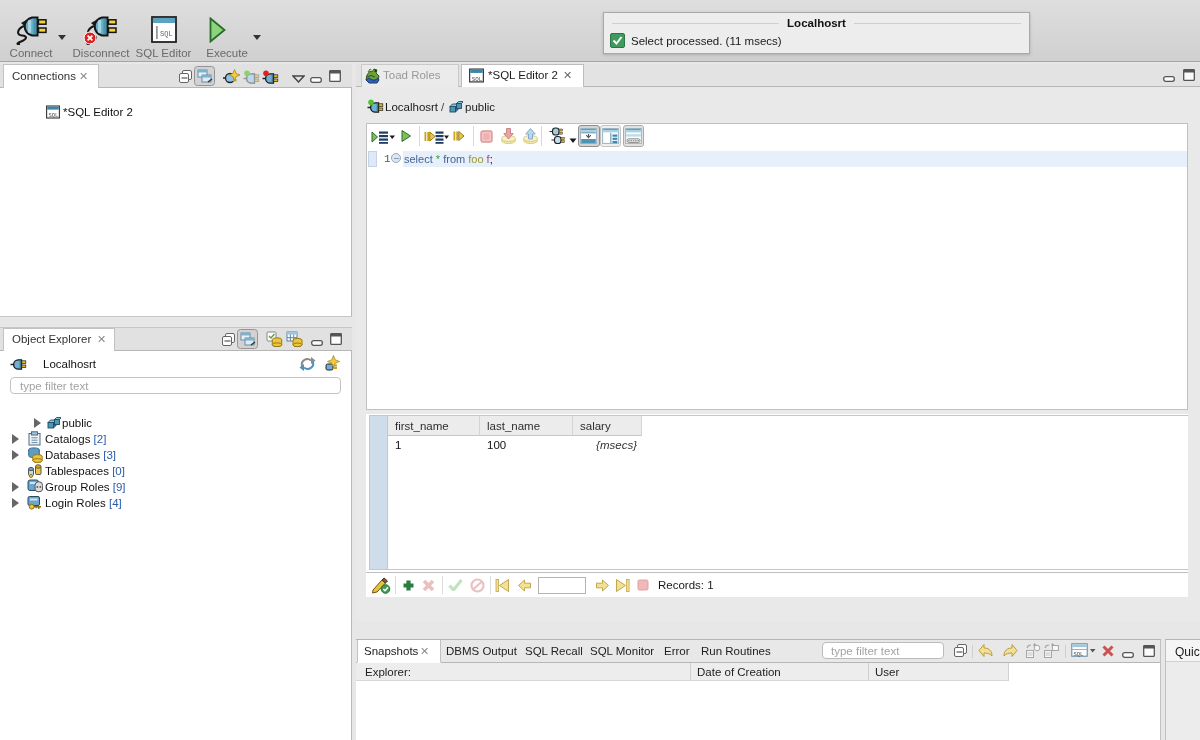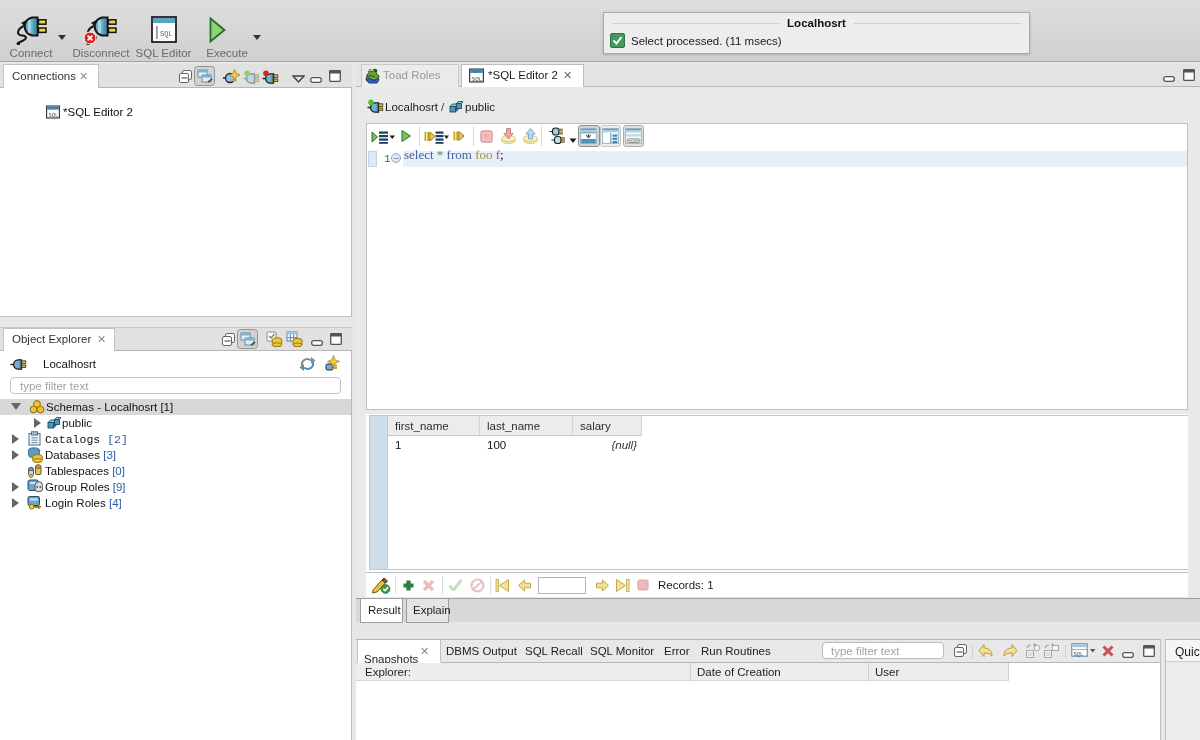--- a/index.html
+++ b/index.html
@@ -195,45 +195,34 @@
           <rect x="2" y="9" width="7" height="6" rx="1.5" fill="#6fb0d4" stroke="#222"></rect>
           <path d="M9,10.5 h4 M9,13 h4" stroke="#caa21c" stroke-width="1.8"></path>
           <path d="M9.5,0.5 l1.7,4.3 4.3,1.7 -4.3,1.7 -1.7,4.3 -1.7,-4.3 -4.3,-1.7 4.3,-1.7z" fill="#f2cb40" stroke="#a8861a" stroke-width="0.8"></path>
         </svg></span>
   </div>
   <div class="abs" style="left:10px;top:49px;width:331px;height:17px;border:1px solid #c3c3c3;border-radius:4px;background:#fff;">
     <span class="abs" style="left:9px;top:2px;color:#a3a3a3;">type filter text</span>
   </div>
 
   <div class="abs" style="left:0;top:71px;width:351px;height:130px;">
-    <div class="abs" style="left:0;top:0;width:351px;height:16px;background:#d8d8d8;">
-      <span class="abs" style="left:11px;top:4px;width:0;height:0;border-left:5px solid transparent;border-right:5px solid transparent;border-top:7px solid #666;"></span>
-      <span class="abs" style="left:29px;top:1px;"><svg width="16" height="14">
-            <g fill="#f2c330" stroke="#8a6d14">
-              <circle cx="4.5" cy="9.5" r="3.4"></circle>
-              <circle cx="11.5" cy="9.5" r="3.4"></circle>
-              <circle cx="8" cy="4" r="3.4"></circle>
-            </g>
-          </svg></span>
-      <span class="abs" style="left:46px;top:2px;color:#111;">Schemas - Localhosrt [1]</span>
-    </div>
     <div class="abs" style="left:0;top:16px;width:351px;height:16px;">
       <span class="abs" style="left:34px;top:3px;width:0;height:0;border-top:5px solid transparent;border-bottom:5px solid transparent;border-left:7px solid #666;"></span>
       <span class="abs" style="left:47px;top:1px;"><svg width="14" height="14">
             <g stroke="#1c4c66" stroke-width="0.9">
               <rect x="1" y="6.5" width="5.5" height="5.5" fill="#4e96b4"></rect>
               <path d="M1,6.5 l2.5,-2.5 h5.5 l-2.5,2.5z" fill="#8cc8da"></path>
               <path d="M6.5,6.5 l2.5,-2.5 v5.5 l-2.5,2.5z" fill="#3a7a96"></path>
               <rect x="7.5" y="3.5" width="5" height="5" fill="#4e96b4"></rect>
               <path d="M7.5,3.5 l2,-2 h5 l-2,2z" fill="#8cc8da"></path>
             </g>
           </svg></span>
       <span class="abs" style="left:62px;top:2px;color:#111;">public</span>
     </div>
-    <div class="abs" style="left:0;top:32px;width:419px;height:16px;font-family:Liberation Mono, monospace;">
+    <div class="abs" style="left:0;top:32px;width:419px;height:16px;">
       <span class="abs" style="left:12px;top:3px;width:0;height:0;border-top:5px solid transparent;border-bottom:5px solid transparent;border-left:7px solid #666;"></span>
       <span class="abs" style="left:27px;top:0px;"><svg width="15" height="15">
             <rect x="2" y="2.5" width="11" height="11.5" fill="#eef4f8" stroke="#4a6a84"></rect>
             <rect x="4.5" y="0.8" width="6" height="3.2" fill="#9fc6dc" stroke="#4a6a84"></rect>
             <line x1="4.5" y1="6.8" x2="10.5" y2="6.8" stroke="#6a8aa4"></line>
             <line x1="4.5" y1="9.2" x2="10.5" y2="9.2" stroke="#6a8aa4"></line>
             <line x1="4.5" y1="11.6" x2="10.5" y2="11.6" stroke="#6a8aa4"></line>
           </svg></span>
       <span class="abs" style="left:45px;top:2px;color:#111;">Catalogs <span style="color:#2a5caa;">[2]</span></span>
     </div>
@@ -444,36 +433,36 @@
             </g>
           </svg></span>
     </div>
 
     <div class="abs" style="left:1px;top:27px;width:9px;height:16px;background:#dfe8f5;border:1px solid #c4d2e8;"></div>
     <div class="abs" style="left:36px;top:27px;right:0;height:16px;background:#e7effa;"></div>
     <div class="abs" style="left:17px;top:29px;color:#555;font-family:'Liberation Mono',monospace;font-size:11px;">1</div>
     <div class="abs" style="left:24px;top:29px;width:10px;height:10px;border:1px solid #9ab;border-radius:50%;background:#dde7f3;">
         <div style="margin:3.5px 1.5px;width:5px;height:1px;background:#89a;"></div>
       </div>
-    <div class="abs" style="left:37px;top:23px;font-family:Liberation Serif, serif;font-size:13px;white-space:pre;"><span style="color:#41669a;">select</span> <span style="color:#3d9a4e;">*</span> <span style="color:#41669a;">from</span> <span style="color:#99992e;">foo</span> <span style="color:#9a4a9a;">f</span><span style="color:#111;">;</span></div>
+    <div class="abs" style="left:37px;top:29px;font-family:Liberation Sans, sans-serif;font-size:11px;white-space:pre;"><span style="color:#41669a;">select</span> <span style="color:#3d9a4e;">*</span> <span style="color:#41669a;">from</span> <span style="color:#99992e;">foo</span> <span style="color:#9a4a9a;">f</span><span style="color:#111;">;</span></div>
   </div>
 
   <div class="abs" style="left:10px;top:350px;width:822px;height:183px;background:#fff;">
 
     <div class="abs" style="left:3px;top:1px;width:819px;height:155px;border:1px solid #c6c6c6;border-right:none;">
       <div class="abs" style="left:0;top:0;width:18px;height:153px;background:#cfddea;border-right:1px solid #b9c9da;"></div>
       <div class="abs" style="left:18px;top:0;height:20px;">
         <div class="abs" style="left:0px;top:0;width:92px;height:20px;background:#ececec;border-right:1px solid #d4d4d4;border-bottom:1px solid #c6c6c6;padding:4px 0 0 7px;color:#2e2e2e;">first_name</div>
         <div class="abs" style="left:92px;top:0;width:93px;height:20px;background:#ececec;border-right:1px solid #d4d4d4;border-bottom:1px solid #c6c6c6;padding:4px 0 0 7px;color:#2e2e2e;">last_name</div>
         <div class="abs" style="left:185px;top:0;width:69px;height:20px;background:#ececec;border-right:1px solid #d4d4d4;border-bottom:1px solid #c6c6c6;padding:4px 0 0 7px;color:#2e2e2e;">salary</div>
       </div>
       <div class="abs" style="left:18px;top:20px;height:17px;">
         <div class="abs" style="left:7px;top:3px;color:#111;">1</div>
         <div class="abs" style="left:99px;top:3px;color:#111;">100</div>
-        <div class="abs" style="left:185px;top:3px;width:64px;text-align:right;color:#333;font-style:italic;">{null}</div>
+        <div class="abs" style="left:185px;top:3px;width:64px;text-align:right;color:#333;font-style:italic;">{msecs}</div>
       </div>
     </div>
 
     <div class="abs" style="left:0;top:158px;width:822px;height:25px;border-top:1px solid #c0c0c0;background:#fff;">
       <span class="abs" style="left:6px;top:4px;"><svg width="19" height="17">
             <path d="M1,13 L10,3 l3.5,3 L5,15 l-4.5,1z" fill="#e8c23a" stroke="#6a5414"></path>
             <path d="M10,3 l2,-2 3.5,3 -2,2z" fill="#8a5a2a" stroke="#4a3010"></path>
             <circle cx="13.5" cy="12" r="4.3" fill="#3f9e52" stroke="#2a7038"></circle>
             <path d="M11.3,12 l1.7,1.8 3,-3.6" stroke="#fff" stroke-width="1.4" fill="none"></path>
           </svg></span>
@@ -508,32 +497,26 @@
             <polygon points="1.5,1.5 1.5,13.5 10.5,7.5" fill="#f4e092" stroke="#c0a84c"></polygon>
             <rect x="11.5" y="1.5" width="2.6" height="12" fill="#f4e092" stroke="#c0a84c" stroke-width="0.8"></rect>
           </svg></span>
       <span class="abs" style="left:271px;top:6px;"><svg width="12" height="12">
             <rect x="1" y="1" width="10" height="10" rx="1.5" fill="#f0b8b8" stroke="#e0a0a0"></rect>
           </svg></span>
       <span class="abs" style="left:292px;top:6px;color:#1a1a1a;">Records: 1</span>
     </div>
   </div>
 
-  <div class="abs" style="left:0;top:534px;width:844px;height:24px;background:#d8d8d8;border-top:1px solid #9e9e9e;">
-    <div class="abs" style="left:4px;top:0;width:43px;height:24px;background:#fff;border:1px solid #9e9e9e;border-top:none;"></div>
-    <div class="abs" style="left:12px;top:5px;color:#222;">Result</div>
-    <div class="abs" style="left:50px;top:0;width:43px;height:24px;background:#e4e4e4;border:1px solid #9e9e9e;border-top:none;"></div>
-    <div class="abs" style="left:57px;top:5px;color:#222;">Explain</div>
-  </div>
 </div>
 
 <div class="abs" style="left:356px;top:639px;width:805px;height:101px;background:#fff;border-top:1px solid #b4b4b4;border-right:1px solid #c0c0c0;">
   <div class="abs tabbar" style="left:0;top:0;width:804px;height:23px;background:#e8e8e8;">
     <div class="abs" style="left:1px;top:0;width:84px;height:23px;background:#fff;border:1px solid #c2c2c2;border-top:none;border-bottom:1px solid #fff;"></div>
-    <div class="abs" style="left:8px;top:5px;color:#222;margin-top:8px;">Snapshots</div>
+    <div class="abs" style="left:8px;top:5px;color:#222;">Snapshots</div>
     <div class="abs" style="left:64px;top:5px;color:#8b8b8b;font-size:11px;">✕</div>
     <div class="abs" style="left:90px;top:5px;color:#222;">DBMS Output</div>
     <div class="abs" style="left:169px;top:5px;color:#222;">SQL Recall</div>
     <div class="abs" style="left:234px;top:5px;color:#222;">SQL Monitor</div>
     <div class="abs" style="left:308px;top:5px;color:#222;">Error</div>
     <div class="abs" style="left:345px;top:5px;color:#222;">Run Routines</div>
     <div class="abs" style="left:466px;top:2px;width:122px;height:17px;border:1px solid #bbb;border-radius:4px;background:#fff;">
       <span class="abs" style="left:8px;top:2px;color:#a3a3a3;">type filter text</span>
     </div>
     <span class="abs" style="left:597px;top:3px;"><svg width="15" height="15">

